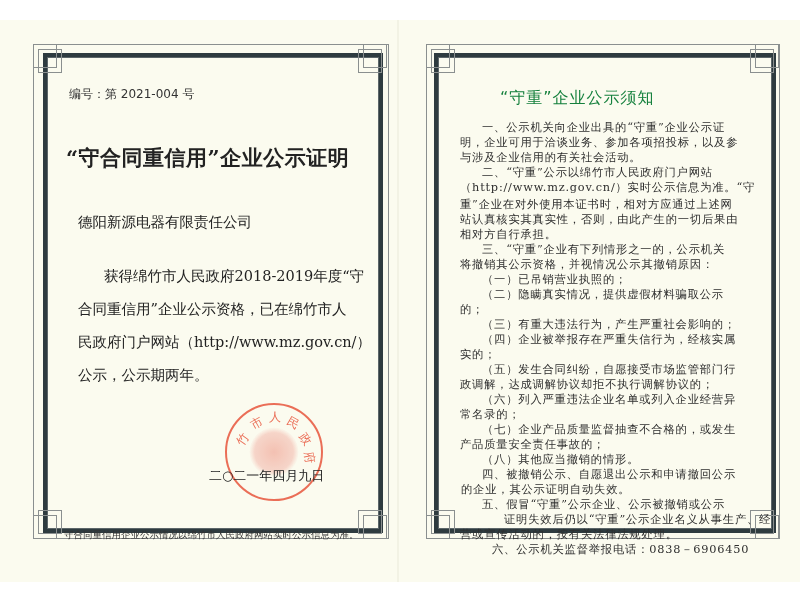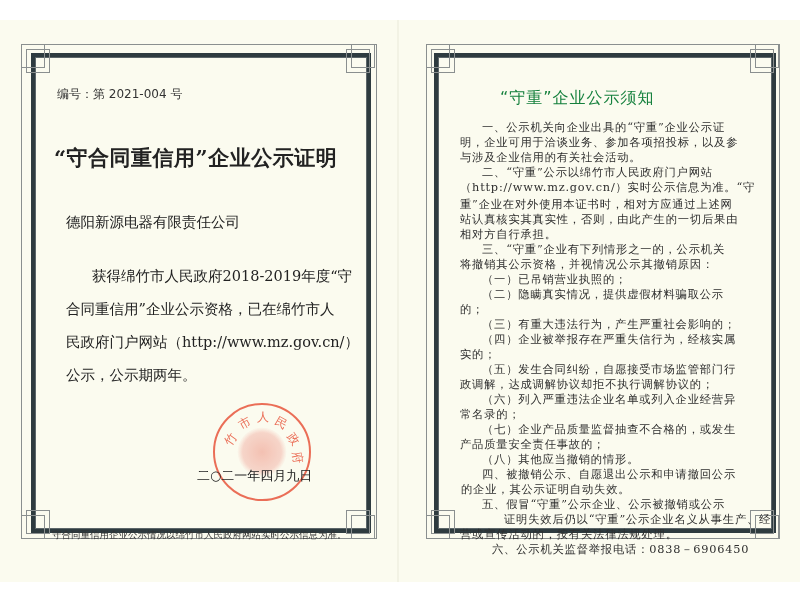--- a/index.html
+++ b/index.html
@@ -1,20 +1,20 @@
 <!DOCTYPE html>
 <html><head>
 <meta charset="utf-8">
 <style>
   html,body{margin:0;padding:0;}
   body{width:800px;height:600px;background:#ffffff;position:relative;overflow:hidden;
        font-family:"DejaVu Serif","Liberation Serif",serif;color:#2a2a2a;}
   .paper{position:absolute;left:0;top:20px;width:800px;height:562px;background:#fbfbef;}
   .page{position:absolute;top:0;height:562px;}
-  .page.left{left:4px;width:396px;padding-left:48px;}
+  .page.left{left:16px;width:396px;padding-left:48px;}
   .page.right{left:400px;width:400px;}
   .fold{position:absolute;left:397px;top:20px;width:2px;height:562px;background:#f2f2e4;}
 
   
   .frame-thin{position:absolute;border:1px solid #8a8f8f;}
   .frame-thick{position:absolute;border:4px solid #2e3b3f;box-shadow:inset 0 0 0 1px #5c6669;}
   .corner{position:absolute;width:22px;height:22px;border:1px solid #8a8f8f;background:transparent;}
 
   .left .frame-thin{left:17px;top:24px;width:354px;height:493px;}
   .left .frame-thick{left:27px;top:33px;width:332px;height:472px;}

